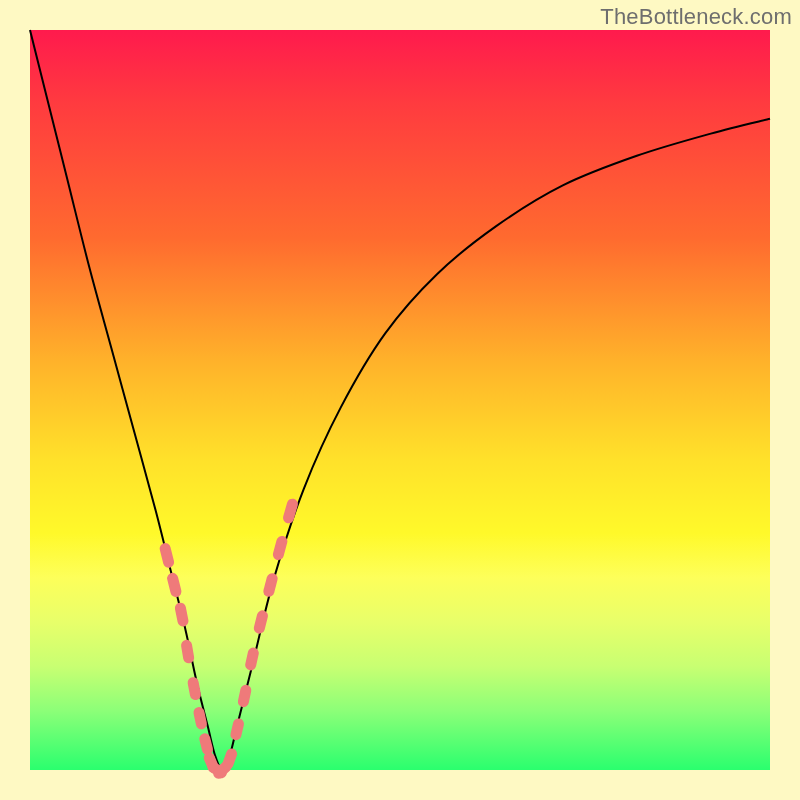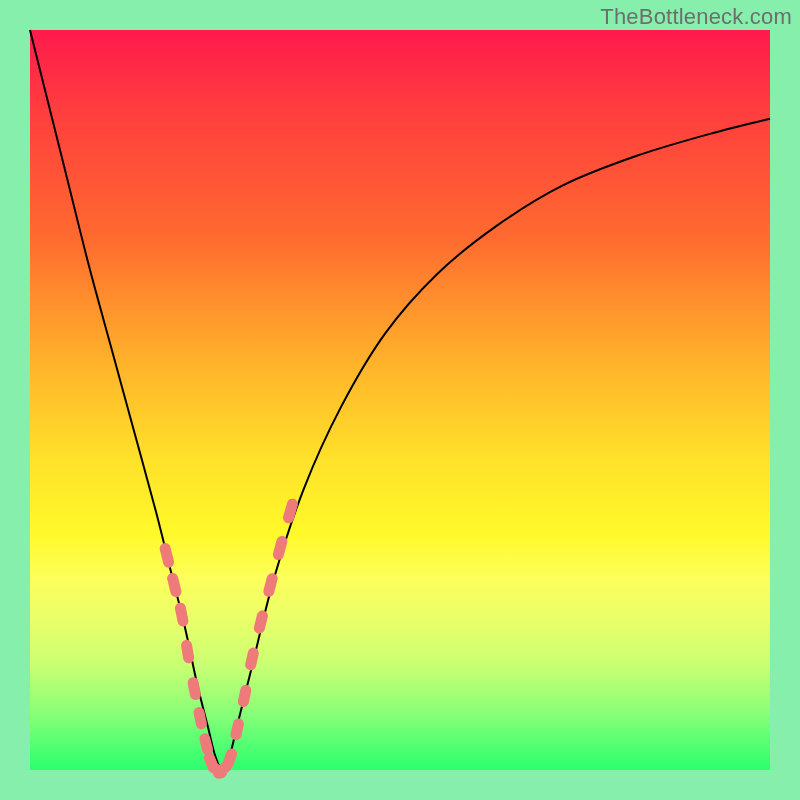--- a/index.html
+++ b/index.html
@@ -8,21 +8,21 @@
     width: 800px;
     height: 800px;
     background: #000;
     overflow: hidden;
     font-family: Arial, Helvetica, sans-serif;
   }
   .frame {
     position: absolute;
     left: 0; top: 0;
     width: 800px; height: 800px;
-    background: #86efac;
+    background: #fef9c3;
   }
   .plot-area {
     position: absolute;
     left: 30px;
     top: 30px;
     width: 740px;
     height: 740px;
     background: linear-gradient(to bottom,
       #ff1a4d 0%,
       #ff3b3f 10%,

